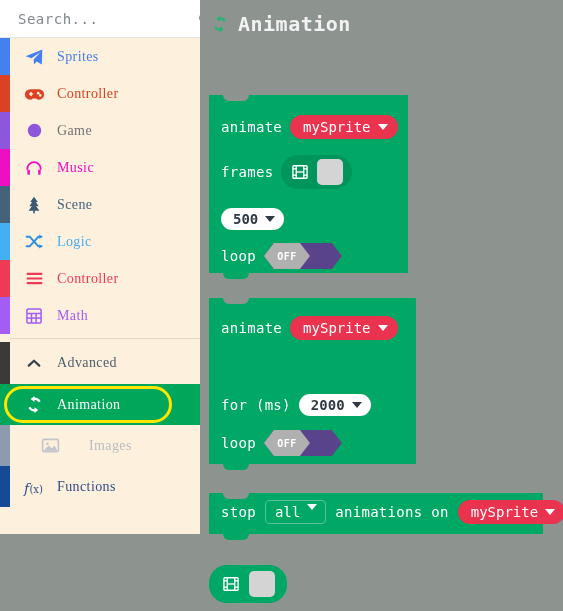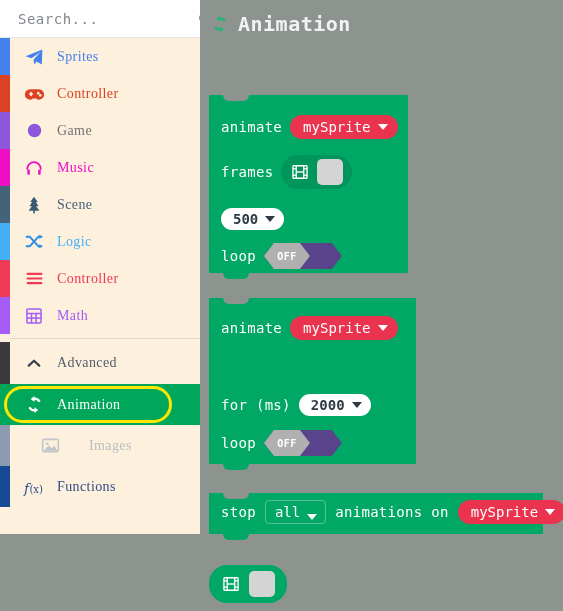--- a/index.html
+++ b/index.html
@@ -222,21 +222,21 @@
     white-space: nowrap;
     cursor: pointer;
   }
   
   .fld-outline {
     background: transparent;
     border: 1px solid #57c29a;
     border-radius: 4px;
     padding: 3px 8px 3px 9px;
     display: flex;
-    align-items: flex-end;
+    align-items: flex-start;
     gap: 7px;
     font-size: 14px;
     color: #ffffff;
     white-space: nowrap;
     cursor: pointer;
   }
   .caret {
     width: 0; height: 0;
     border-left: 5px solid transparent;
     border-right: 5px solid transparent;

